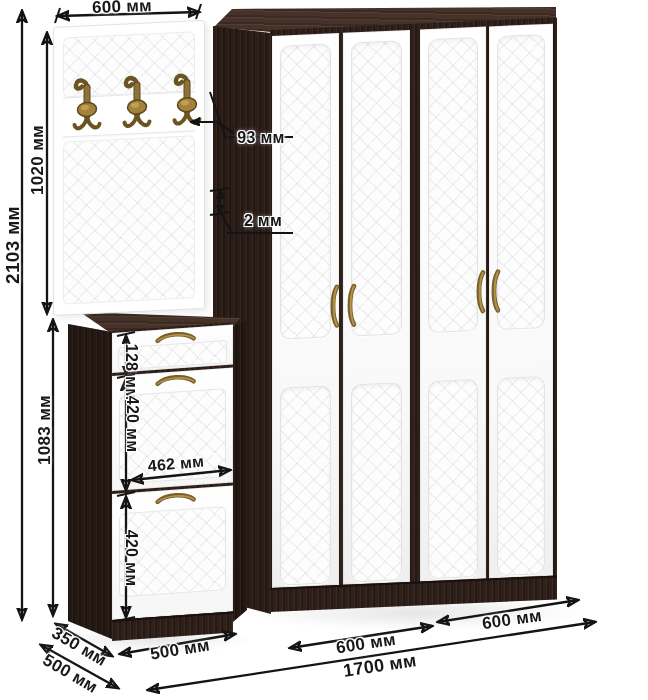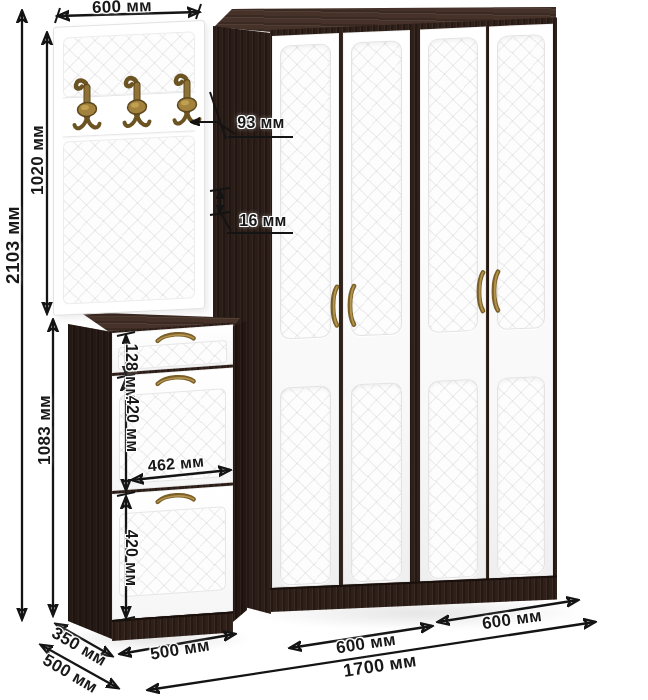--- a/index.html
+++ b/index.html
@@ -69,21 +69,21 @@
   .dims{position:absolute;inset:0;pointer-events:none;}
   .dims line,.dims path{stroke:#141414;stroke-width:2.3;fill:none;}
   .dims .thin{stroke-width:2;}
   .lab{position:absolute;font-weight:700;font-size:17px;color:#181818;white-space:nowrap;
     transform:translate(-50%,-50%);letter-spacing:.3px;
     text-shadow:-1px -1px 0 #fff,1px -1px 0 #fff,-1px 1px 0 #fff,1px 1px 0 #fff,0 0 5px #fff;}
   .l-hw  {left:122px;top:7px;transform:translate(-50%,-50%) rotate(-2deg);}
   .l-th  {left:13px;top:245px;font-size:19px;transform:translate(-50%,-50%) rotate(-90deg);}
   .l-ph  {left:38px;top:160px;transform:translate(-50%,-50%) rotate(-90deg);}
   .l-sh  {left:45px;top:430px;transform:translate(-50%,-50%) rotate(-90deg);}
-  .l-93  {left:261px;top:123px;font-size:16px;}
+  .l-93  {left:261px;top:138px;font-size:16px;}
   .l-16  {left:263px;top:221px;font-size:16px;}
   .l-128 {left:131px;top:372px;font-size:16px;transform:translate(-50%,-50%) rotate(90deg);}
   .l-420a{left:132px;top:424px;font-size:16px;transform:translate(-50%,-50%) rotate(90deg);}
   .l-462 {left:176px;top:464px;font-size:16px;transform:translate(-50%,-50%) rotate(-5deg);}
   .l-420b{left:131px;top:558px;font-size:16px;transform:translate(-50%,-50%) rotate(90deg);}
   .l-350 {left:79px;top:647px;transform:translate(-50%,-50%) rotate(30deg);}
   .l-500d{left:70px;top:674px;transform:translate(-50%,-50%) rotate(30deg);}
   .l-500w{left:180px;top:650px;transform:translate(-50%,-50%) rotate(-9deg);}
   .l-600a{left:366px;top:644px;transform:translate(-50%,-50%) rotate(-8.5deg);}
   .l-600b{left:512px;top:620px;transform:translate(-50%,-50%) rotate(-8deg);}
@@ -264,21 +264,21 @@
     <g>
       <line x1="148" y1="690" x2="595" y2="622" marker-start="url(#ar)" marker-end="url(#ar)"></line>
     </g>
   </svg>
 
   <div class="lab l-hw">600 мм</div>
   <div class="lab l-th">2103 мм</div>
   <div class="lab l-ph">1020 мм</div>
   <div class="lab l-sh">1083 мм</div>
   <div class="lab l-93">93 мм</div>
-  <div class="lab l-16">16 мм</div>
+  <div class="lab l-16">2 мм</div>
   <div class="lab l-128">128 мм</div>
   <div class="lab l-420a">420 мм</div>
   <div class="lab l-462">462 мм</div>
   <div class="lab l-420b">420 мм</div>
   <div class="lab l-350">350 мм</div>
   <div class="lab l-500d">500 мм</div>
   <div class="lab l-500w">500 мм</div>
   <div class="lab l-600a">600 мм</div>
   <div class="lab l-600b">600 мм</div>
   <div class="lab l-1700">1700 мм</div>

